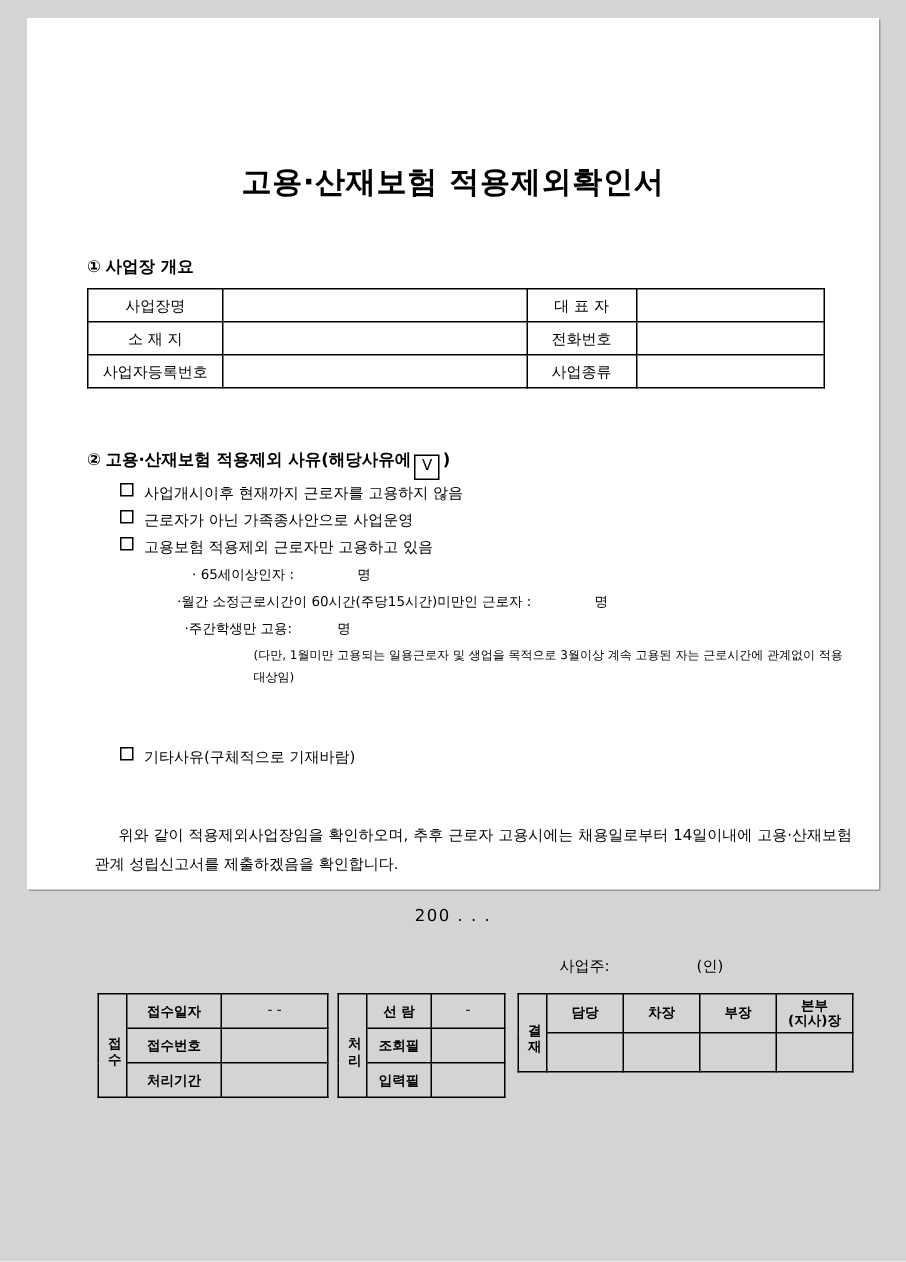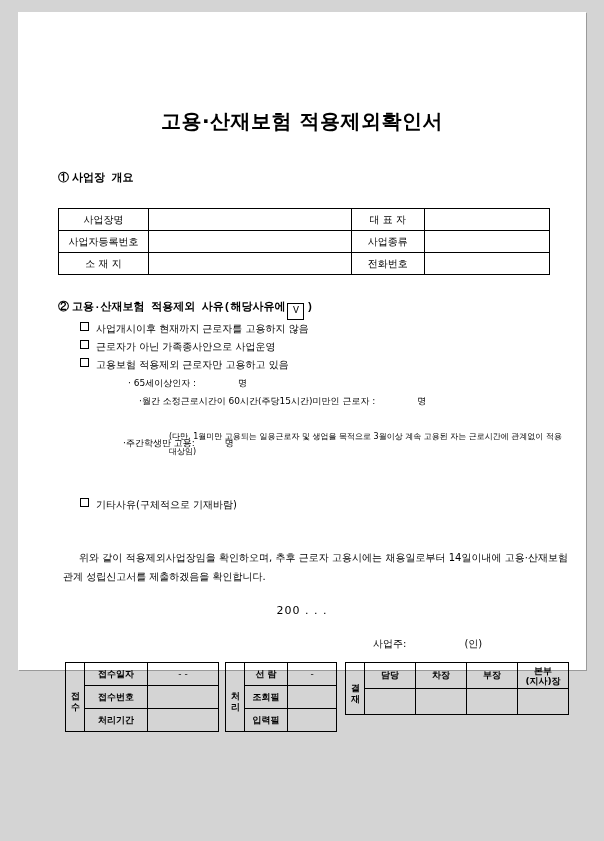--- a/index.html
+++ b/index.html
@@ -11,21 +11,21 @@
     height: 841px;
     background: #d4d4d4;
     font-family: "DejaVu Sans", "Liberation Sans", sans-serif;
     overflow: hidden;
   }
   .page {
     position: absolute;
     left: 18px;
     top: 12px;
     width: 568px;
-    height: 658px;
+    height: 581px;
     background: #ffffff;
     box-shadow: 1px 1px 0 #9a9a9a;
     box-sizing: border-box;
   }
   .doc-title {
     position: absolute;
     left: 0;
     top: 96px;
     width: 100%;
     text-align: center;
@@ -35,21 +35,20 @@
     color: #000;
   }
 
   
   .sec-head {
     position: absolute;
     font-size: 11px;
     font-weight: bold;
     color: #000;
     white-space: nowrap;
-    font-family: Liberation Mono, monospace;
   }
   .sec-num {
     font-size: 11px;
     font-weight: bold;
     margin-right: 3px;
   }
   .vbox {
     display: inline-block;
     border: 1px solid #000;
     width: 15px;
@@ -61,21 +60,20 @@
     vertical-align: -3px;
     margin: 0 2px;
   }
 
   
   table.frm {
     border-collapse: collapse;
     position: absolute;
     font-size: 10px;
     color: #000;
-    margin-top: 16px;
   }
   table.frm td {
     border: 1px solid #000;
     height: 21px;
     padding: 0 3px;
     vertical-align: middle;
   }
   .lbl {
     text-align: center;
     font-size: 10px;
@@ -208,31 +206,31 @@
 
   <table class="frm" id="overview-table">
     <tbody>
         <tr>
       <td class="c1 lbl">사업장명</td>
       <td class="c2"></td>
       <td class="c3 lbl">대 표 자</td>
       <td class="c4"></td>
     </tr>
     <tr>
+      <td class="c1 lbl">소 재 지</td>
+      <td class="c2"></td>
+      <td class="c3 lbl">전화번호</td>
+      <td class="c4"></td>
+    </tr>
+    <tr>
       <td class="c1 lbl">사업자등록번호</td>
       <td class="c2"></td>
       <td class="c3 lbl">사업종류</td>
       <td class="c4"></td>
     </tr>
-    <tr>
-      <td class="c1 lbl">소 재 지</td>
-      <td class="c2"></td>
-      <td class="c3 lbl">전화번호</td>
-      <td class="c4"></td>
-    </tr>
   </tbody>
     </table>
 
   <div class="sec-head" style="left:40px; top:287px;">
     <span class="sec-num">②</span><span>고용·산재보험 적용제외 사유(해당사유에</span><span class="vbox">V</span><span>)</span>
   </div>
 
   <div class="chk-row" style="left:62px; top:310px;">
     <span class="cbox"></span><span>사업개시이후 현재까지 근로자를 고용하지 않음</span>
   </div>
@@ -240,24 +238,24 @@
     <span class="cbox"></span><span>근로자가 아닌 가족종사안으로 사업운영</span>
   </div>
   <div class="chk-row" style="left:62px; top:346px;">
     <span class="cbox"></span><span>고용보험 적용제외 근로자만 고용하고 있음</span>
   </div>
 
   <div class="sub-row" style="left:110px; top:365px;">
     <span>·</span>
     <span>65세이상인자 :</span><span class="blankv"></span><span>명</span>
   </div>
-  <div class="sub-row" style="left:121px; top:383px;">
+  <div class="sub-row" style="left:100px; top:383px;">
     <span>·</span><span>월간 소정근로시간이 60시간(주당15시간)미만인 근로자 :</span><span class="blankv"></span><span>명</span>
   </div>
-  <div class="sub-row" style="left:105px; top:401px;margin-top:24px;">
+  <div class="sub-row" style="left:105px; top:401px;">
     <span>·</span><span>주간학생만 고용:</span><span class="blankv-s"></span><span>명</span>
   </div>
 
   <div class="note-row" style="left:118px; top:419px;">(다만, 1월미만 고용되는 일용근로자 및 생업을 목적으로 3월이상 계속 고용된 자는 근로시간에 관계없이 적용</div>
   <div class="note-row" style="left:118px; top:434px;">대상임)</div>
 
 
   <div class="chk-row" style="left:62px; top:486px;">
     <span class="cbox"></span><span>기타사유(구체적으로 기재바람)</span>
   </div>

